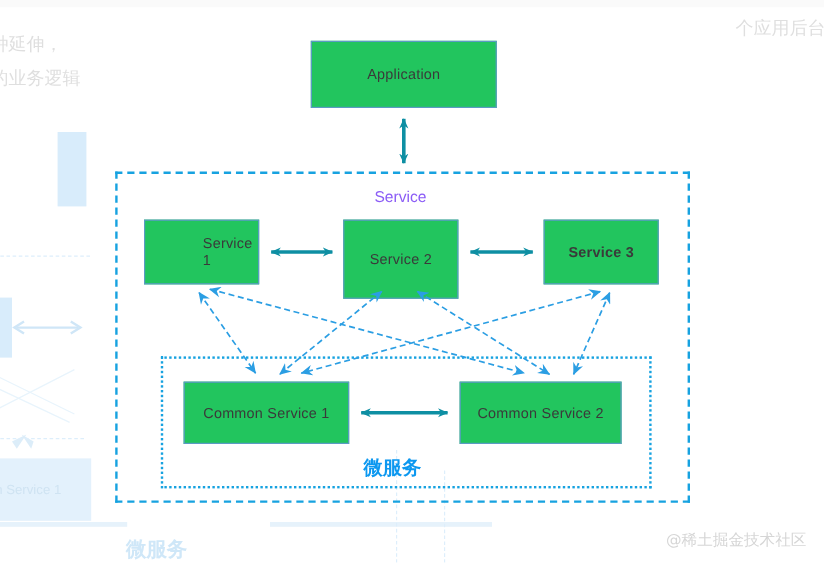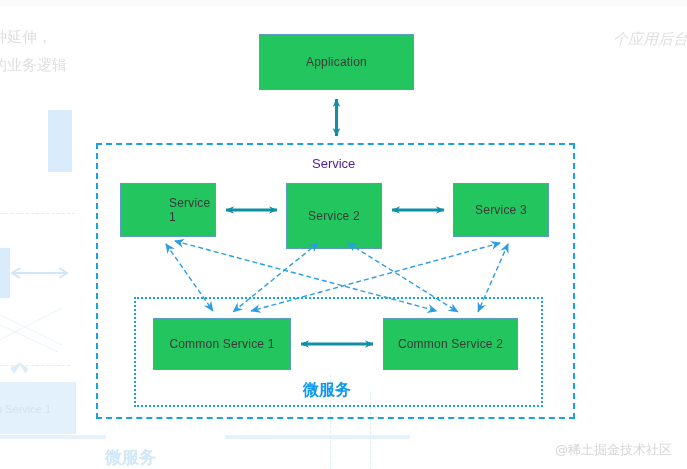--- a/index.html
+++ b/index.html
@@ -64,21 +64,21 @@
     border: 2px dashed #17a2e0;
     background: transparent;
   }
   .dotted-box {
     position: absolute;
     border: 2px dotted #17a2e0;
     background: transparent;
   }
   .plain-label {
     position: absolute;
-    color: #4c1d95;
+    color: #8b5cf6;
     font-size: 13px;
     white-space: nowrap;
   }
   .blue-label {
     position: absolute;
     color: #0c98f0;
     font-weight: bold;
     font-size: 16px;
     white-space: nowrap;
     font-family: "DejaVu Sans", sans-serif;
@@ -99,21 +99,21 @@
 </style>
 </head>
 <body>
 
 <div id="stage">
 
   <div class="top-strip"></div>
 
   <div class="ghost ghost-text-cn" style="left:-8px; top:26px;">种延伸，</div>
   <div class="ghost ghost-text-cn" style="left:-8px; top:54px;">的业务逻辑</div>
-  <div class="ghost ghost-text-cn" style="left:613px; top:28px;font-style:italic;">个应用后台</div>
+  <div class="ghost ghost-text-cn" style="left:613px; top:12px;">个应用后台</div>
 
   <div class="ghost ghost-rect" style="left:48px; top:110px; width:24px; height:62px;"></div>
   <div class="ghost ghost-dash-h" style="left:-10px; top:213px; width:85px; height:0;"></div>
   <div class="ghost ghost-rect" style="left:-12px; top:248px; width:22px; height:50px;"></div>
 
   <svg class="overlay" aria-hidden="true">
     <defs>
       <marker id="ghostArrow" markerWidth="8" markerHeight="8" refX="7" refY="3" orient="auto">
         <path d="M0,0 L7,3 L0,6 z" fill="#dcedf9"></path>
       </marker>
@@ -147,21 +147,21 @@
   <div class="dashed-box" style="left:96px; top:143px; width:479px; height:276px;"></div>
 
   <div class="plain-label" style="left:312px; top:156px;">Service</div>
 
   <div class="node" style="left:120px; top:183px; width:96px; height:54px;padding-left:48px;">
     <span>Service 1</span>
   </div>
   <div class="node" style="left:286px; top:183px; width:96px; height:66px;">
     <span>Service 2</span>
   </div>
-  <div class="node" style="left:453px; top:183px; width:96px; height:54px;">
+  <div class="node" style="left:453px; top:183px; width:96px; height:54px;font-weight:bold;">
     <span>Service 3</span>
   </div>
 
   <div class="dotted-box" style="left:134px; top:297px; width:409px; height:110px;"></div>
 
   <div class="node" style="left:153px; top:318px; width:138px; height:52px;">
     <span>Common Service 1</span>
   </div>
   <div class="node" style="left:383px; top:318px; width:135px; height:52px;">
     <span>Common Service 2</span>

